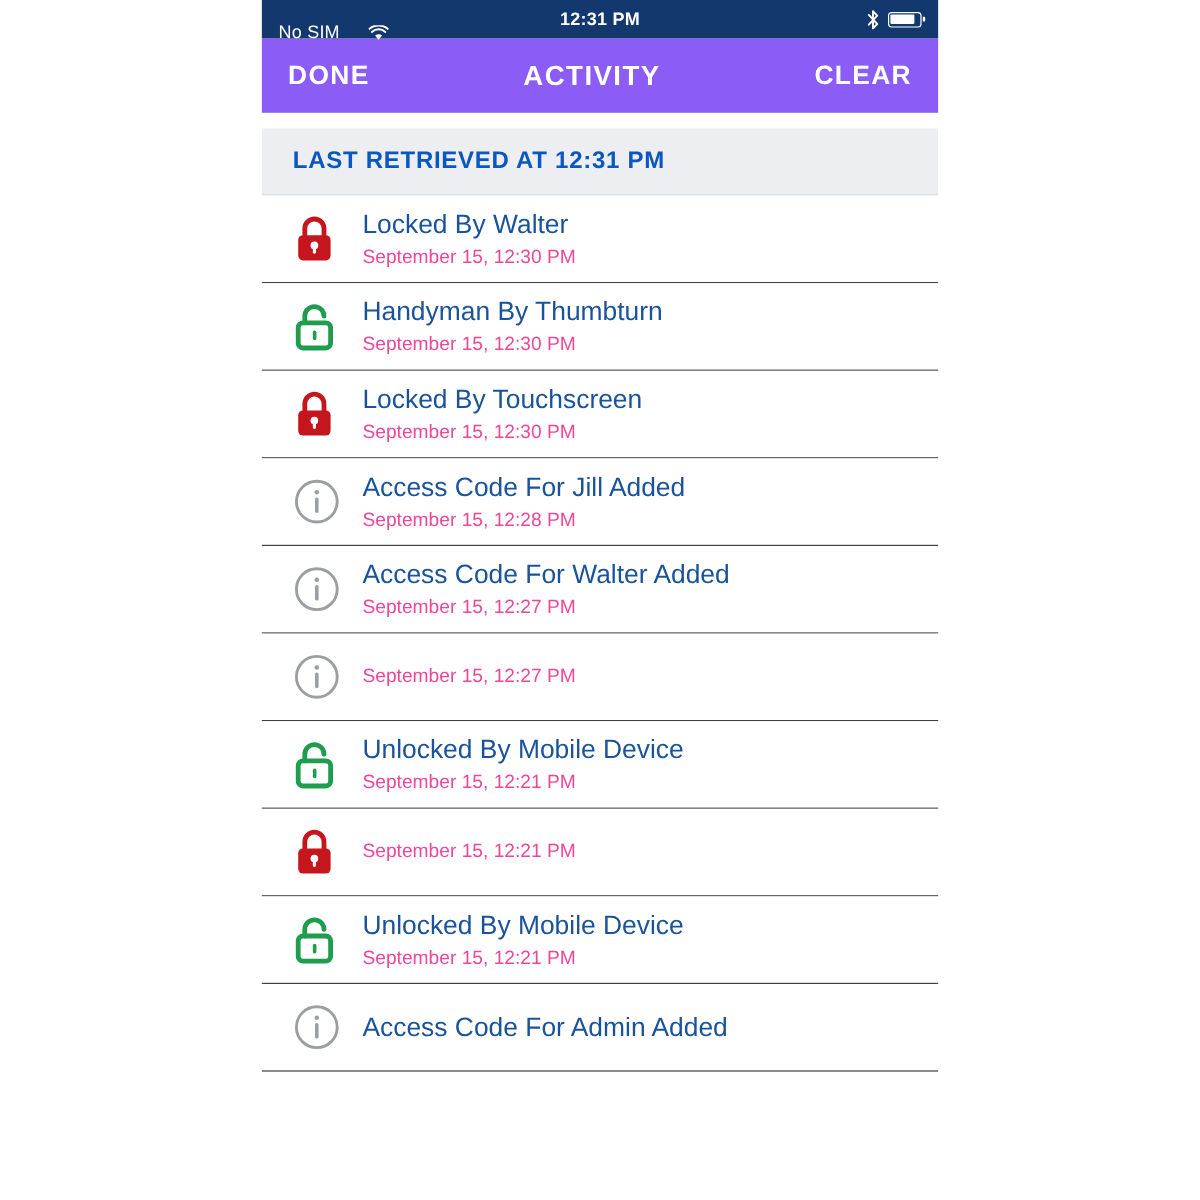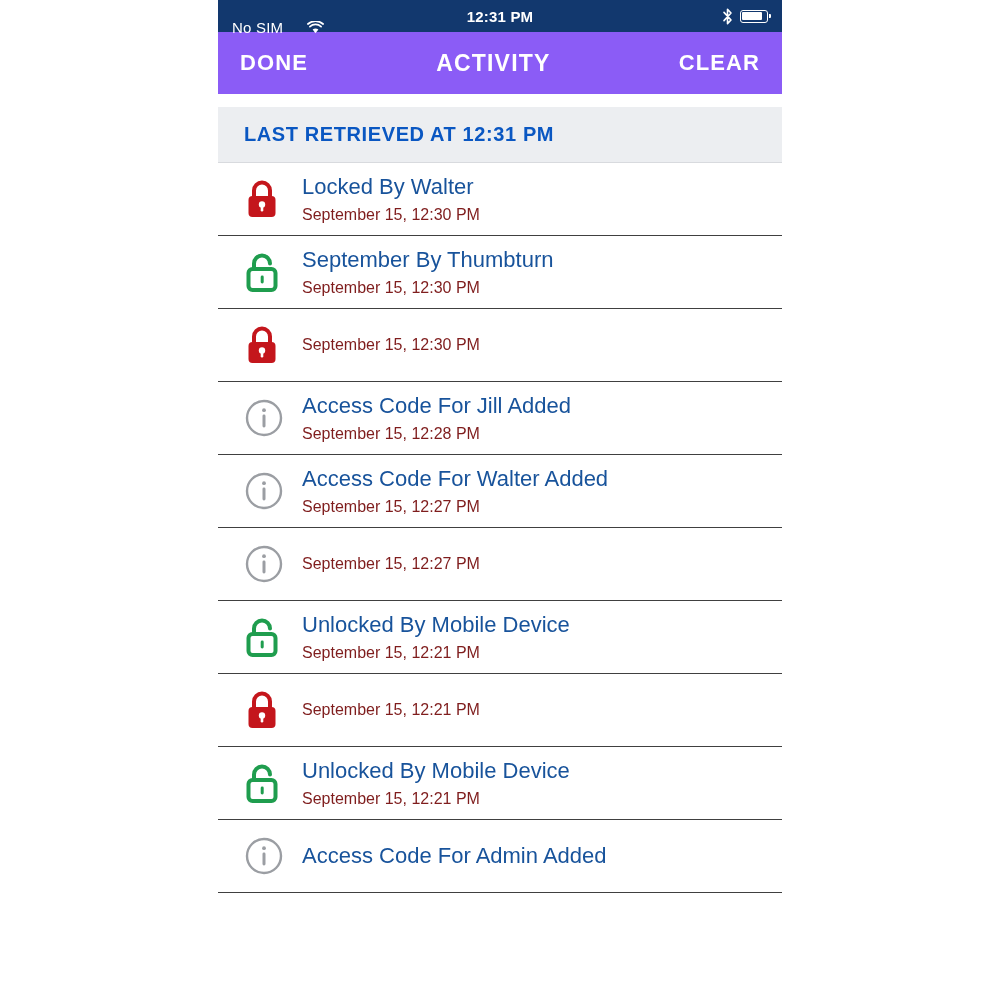--- a/index.html
+++ b/index.html
@@ -154,21 +154,21 @@
     justify-content: center;
     gap: 9px;
   }
   .row-title {
     font-size: 22px;
     color: #18539b;
     line-height: 1;
   }
   .row-sub {
     font-size: 16px;
-    color: #7f1d1d;
+    color: #ec4899;
     line-height: 1;
   }
 </style>
 </head>
 <body>
 
 <div id="app">
   <div class="phone">
 
     <div class="status-bar">
@@ -220,34 +220,35 @@
         </div>
         <div class="activity-row">
           <div class="row-icon">
             <svg width="36" height="42" viewBox="0 0 36 42">
               <path d="M10 18 V12.5 A8 8 0 0 1 26 12.5" stroke="#1f9d4e" stroke-width="4" fill="none" stroke-linecap="round"></path>
               <rect x="4.5" y="18" width="27" height="21" rx="4" fill="none" stroke="#1f9d4e" stroke-width="4"></rect>
               <rect x="16.7" y="24.5" width="3" height="8" rx="1.4" fill="#1f9d4e"></rect>
             </svg>
           </div>
           <div class="row-text">
-            <div class="row-title">September By Thumbturn</div>
+            <div class="row-title">Handyman By Thumbturn</div>
             <div class="row-sub">September 15, 12:30 PM</div>
           </div>
         </div>
         <div class="activity-row">
           <div class="row-icon">
             <svg width="36" height="42" viewBox="0 0 36 42">
               <path d="M10 18 V12.5 A8 8 0 0 1 26 12.5 V18" stroke="#c4161c" stroke-width="4" fill="none" stroke-linecap="round"></path>
               <rect x="4.5" y="18" width="27" height="21" rx="4" fill="#c4161c"></rect>
               <circle cx="18" cy="26.5" r="3.2" fill="#ffffff"></circle>
               <rect x="16.7" y="27" width="2.6" height="6.5" rx="1.2" fill="#ffffff"></rect>
             </svg>
           </div>
           <div class="row-text">
+            <div class="row-title">Locked By Touchscreen</div>
             <div class="row-sub">September 15, 12:30 PM</div>
           </div>
         </div>
         <div class="activity-row">
           <div class="row-icon">
             <svg width="40" height="40" viewBox="0 0 40 40">
               <circle cx="20" cy="20" r="17" fill="none" stroke="#9b9ea3" stroke-width="2.4"></circle>
               <circle cx="20" cy="12.2" r="1.9" fill="#9b9ea3"></circle>
               <rect x="18.5" y="16.5" width="3" height="13" rx="1.4" fill="#9b9ea3"></rect>
             </svg>

